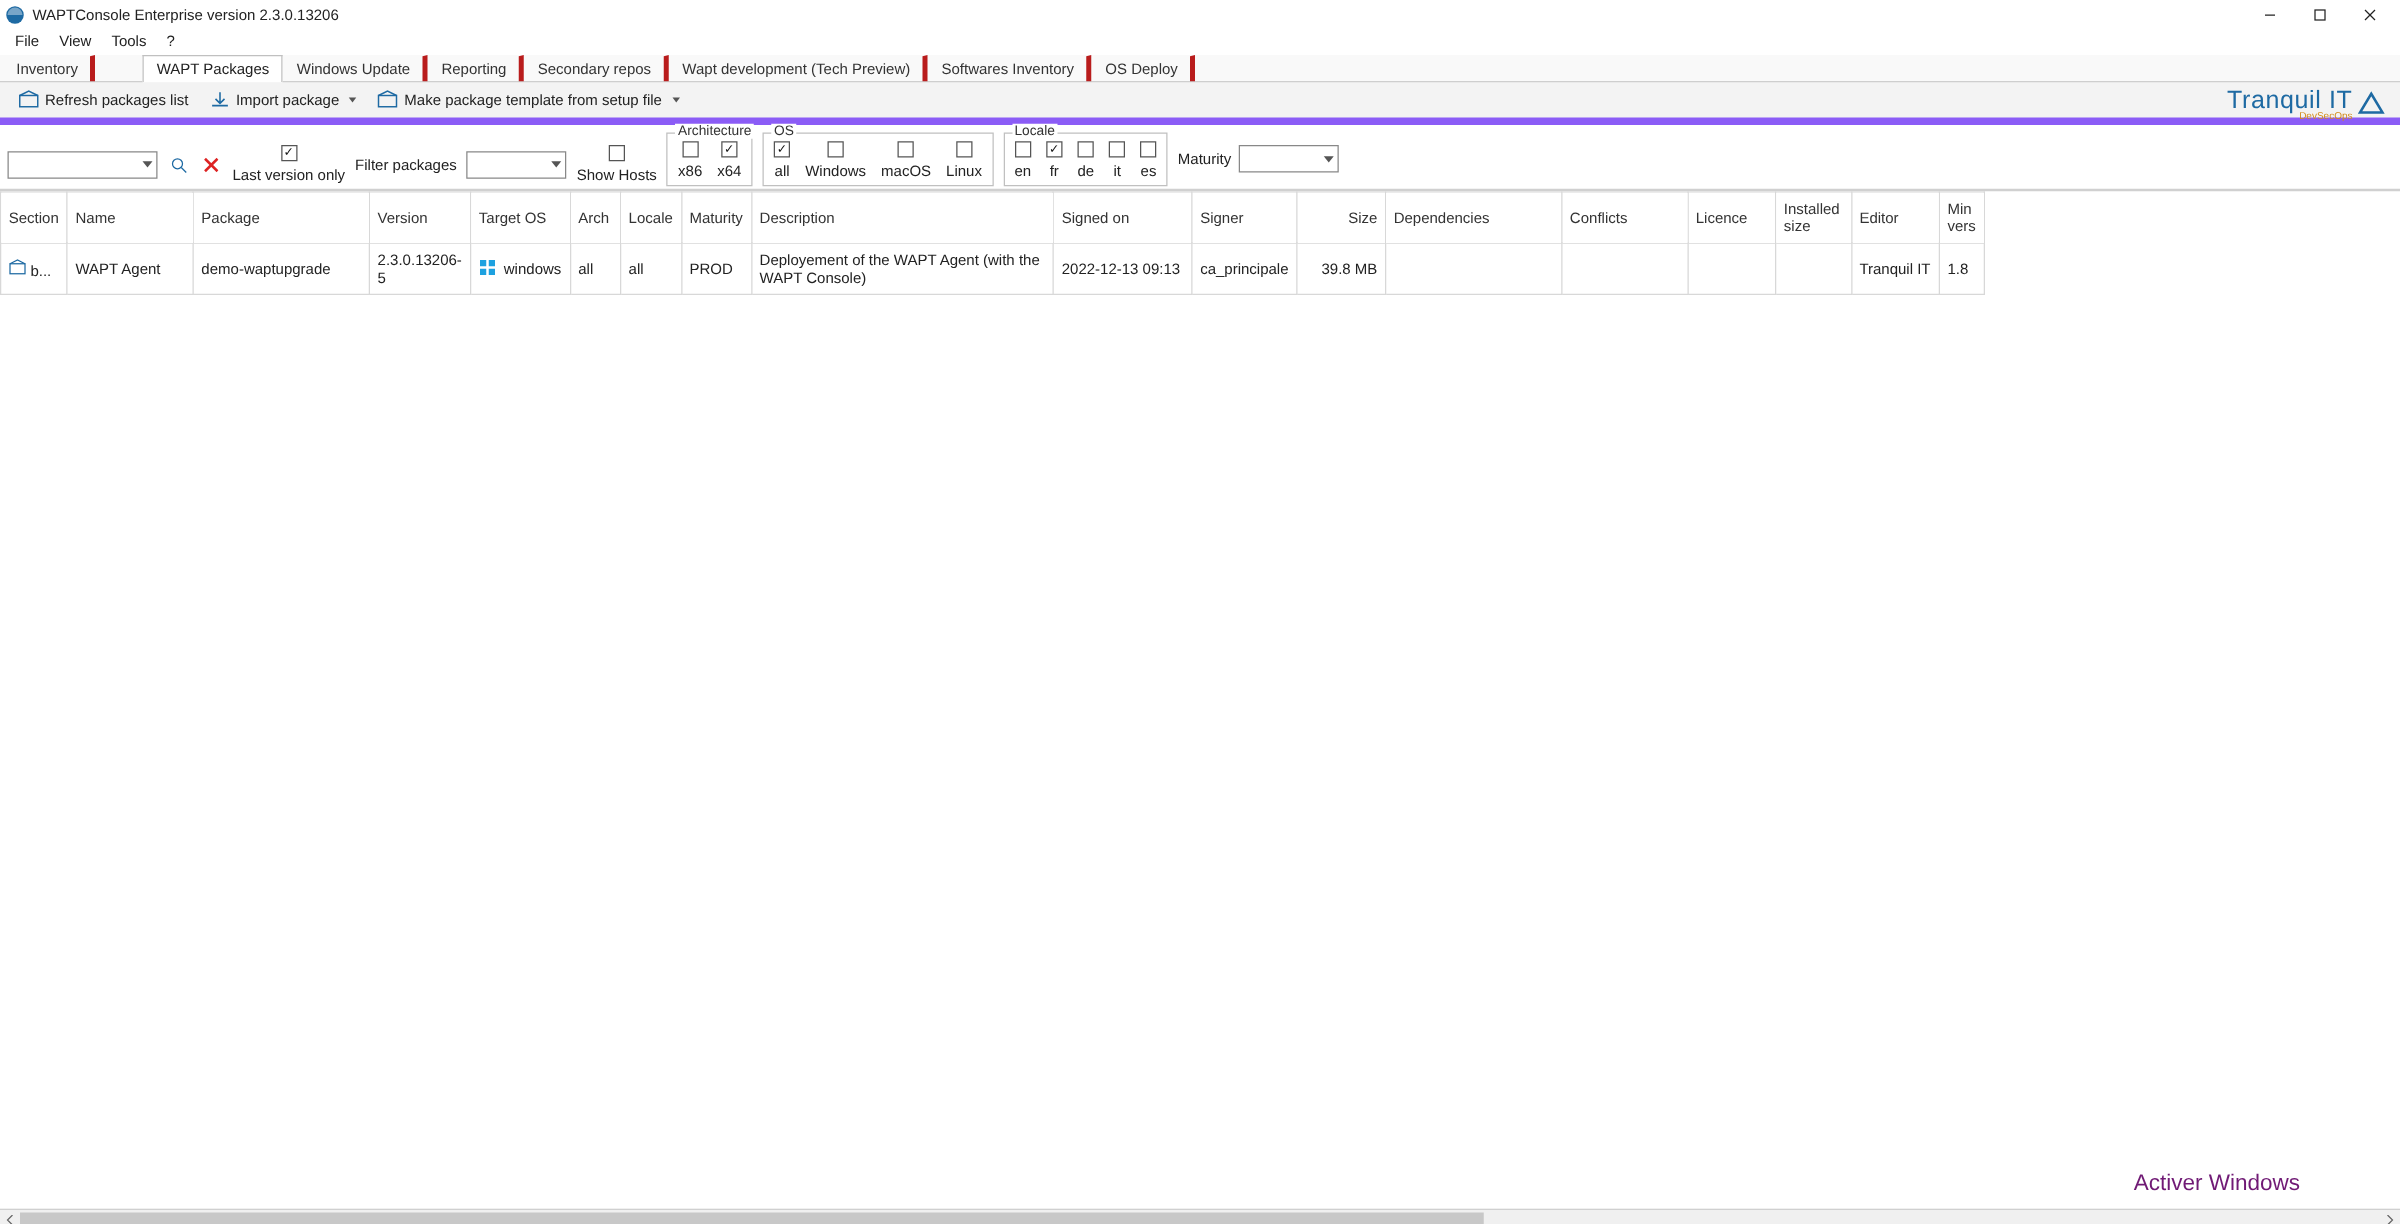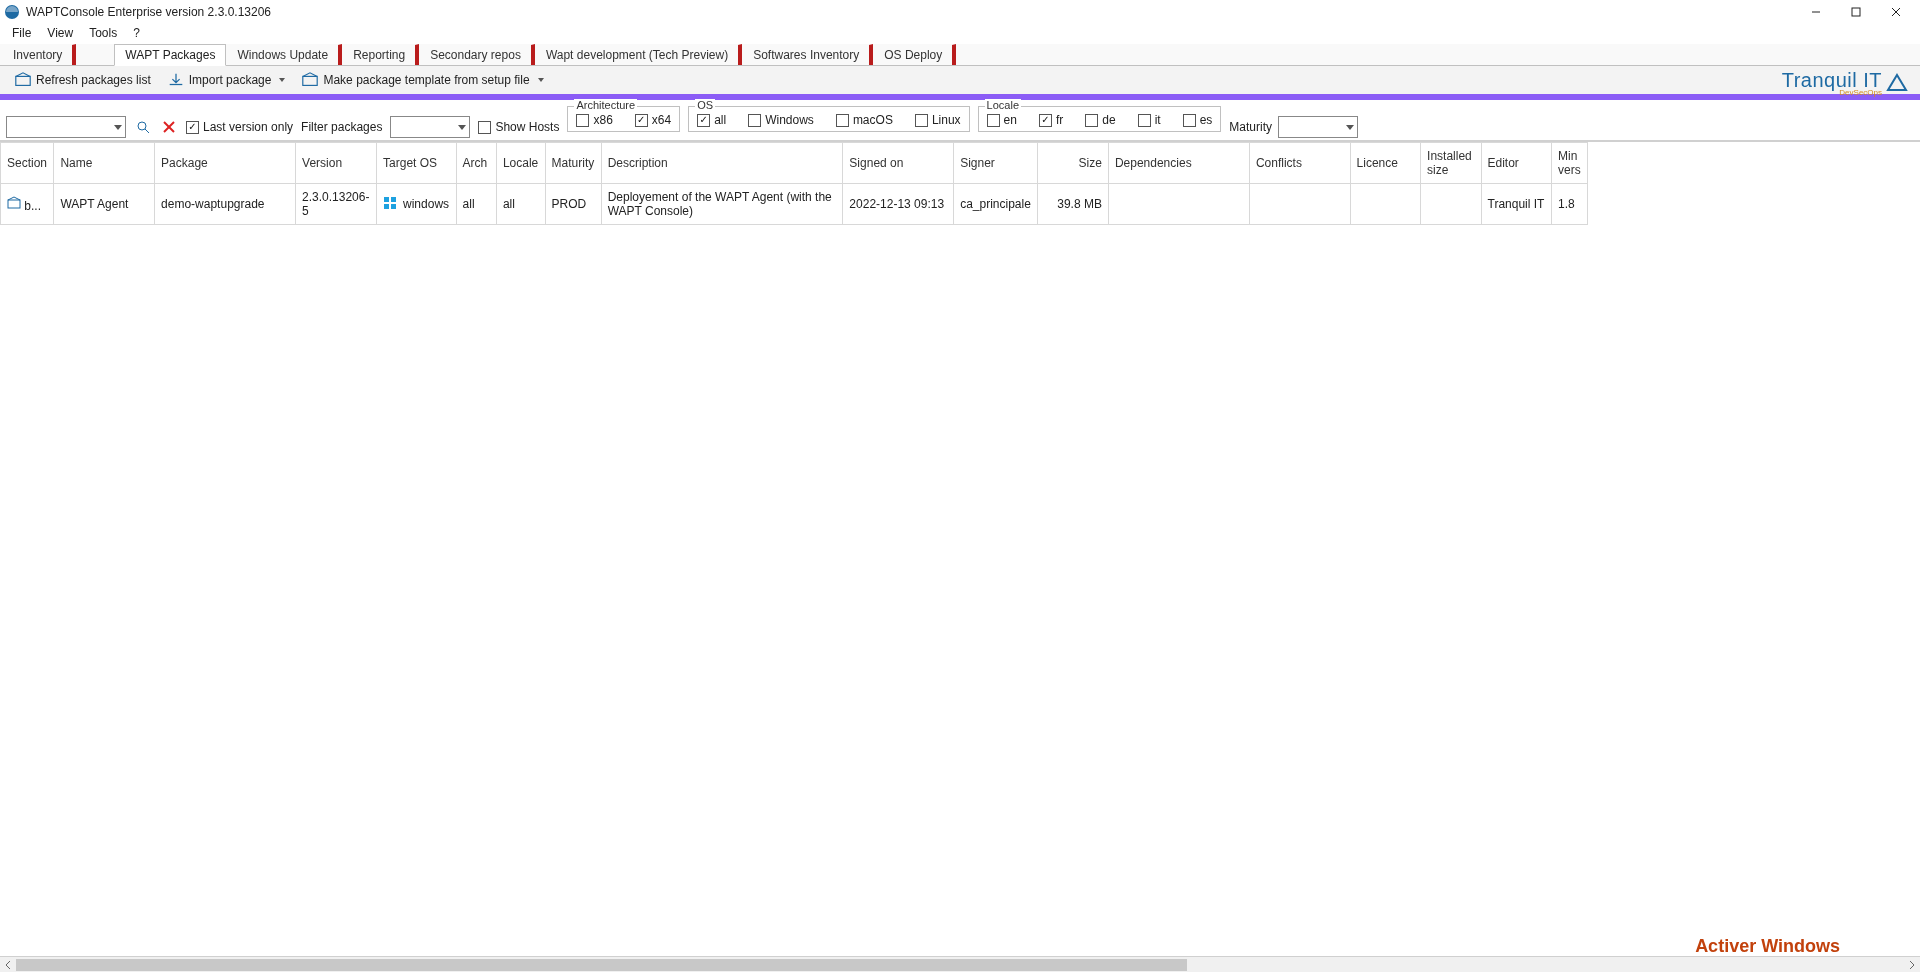--- a/index.html
+++ b/index.html
@@ -153,28 +153,28 @@
   align-items: center;
   justify-content: center;
   background: #fff;
 }
 .checkbox.checked::after {
   content: "✓";
   font-size: 10px;
   line-height: 10px;
   color: #111;
 }
-.chk-label { display:flex; align-items:center; gap:4px; cursor:pointer; }
+.chk-label { display:flex; align-items:center; gap:4px; cursor:pointer;flex-direction:column; }
 .fieldset {
   border: 1px solid #c0c0c0;
   padding: 6px 8px 4px 8px;
   position: relative;
   display: flex;
   align-items: center;
-  gap: 22px;
+  gap: 12px;
 }
 .fieldset .legend {
   position: absolute;
   top: -8px;
   left: 6px;
   background: #fff;
   padding: 0 2px;
   font-size: 11px;
   color: #333;
 }
@@ -225,23 +225,23 @@
   flex:1; height:16px; background:#f0f0f0; position:relative;
 }
 .scroll-thumb {
   position:absolute; left:0; top:2px; height:12px; width:62%;
   background:#c8c8c8;
 }
 .watermark {
   position: fixed;
   right: 80px;
   bottom: 22px;
-  color: #c2410c;
+  color: #701a75;
   font-size: 18px;
-  font-weight: 700;
+  font-weight: 400;
   pointer-events: none;
   margin-top: 42px;
 }
 </style>
 </head>
 <body>
 
 <div class="titlebar">
   <span class="app-icon">
     <svg viewBox="0 0 16 16">

